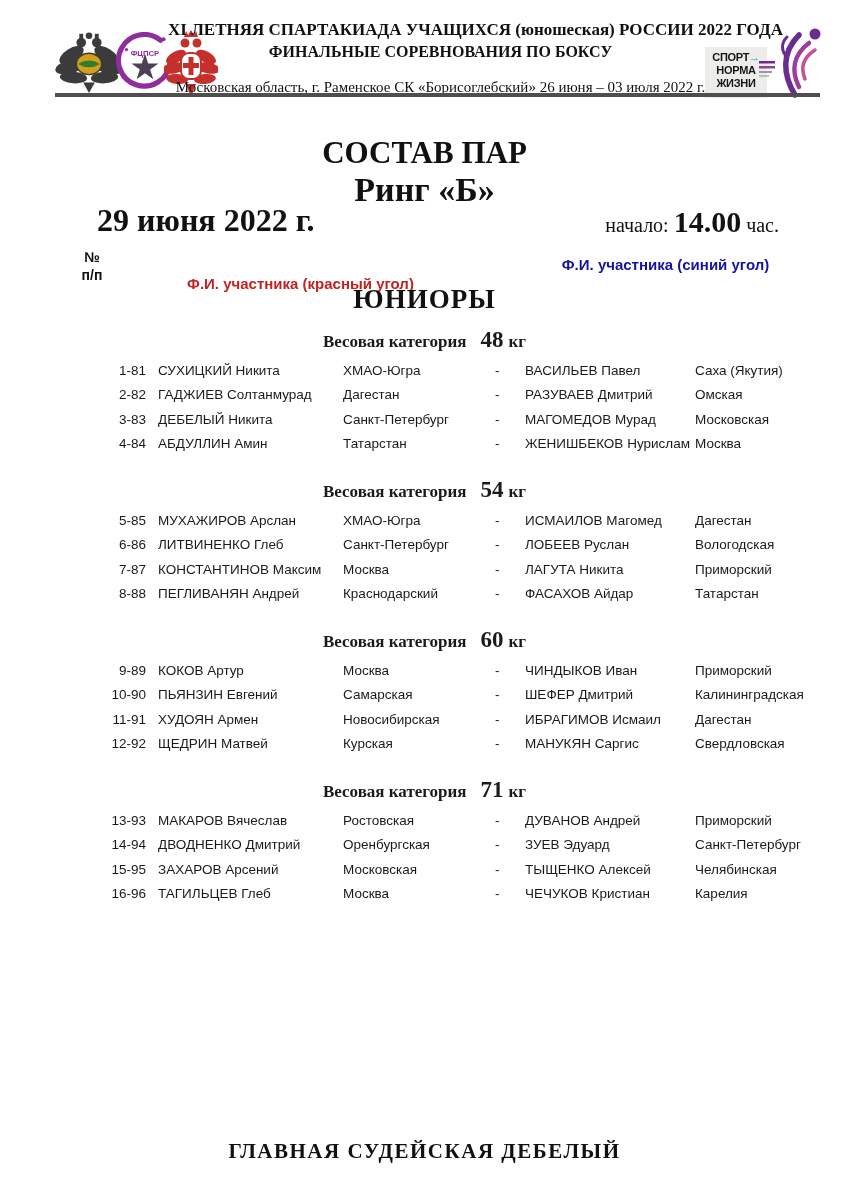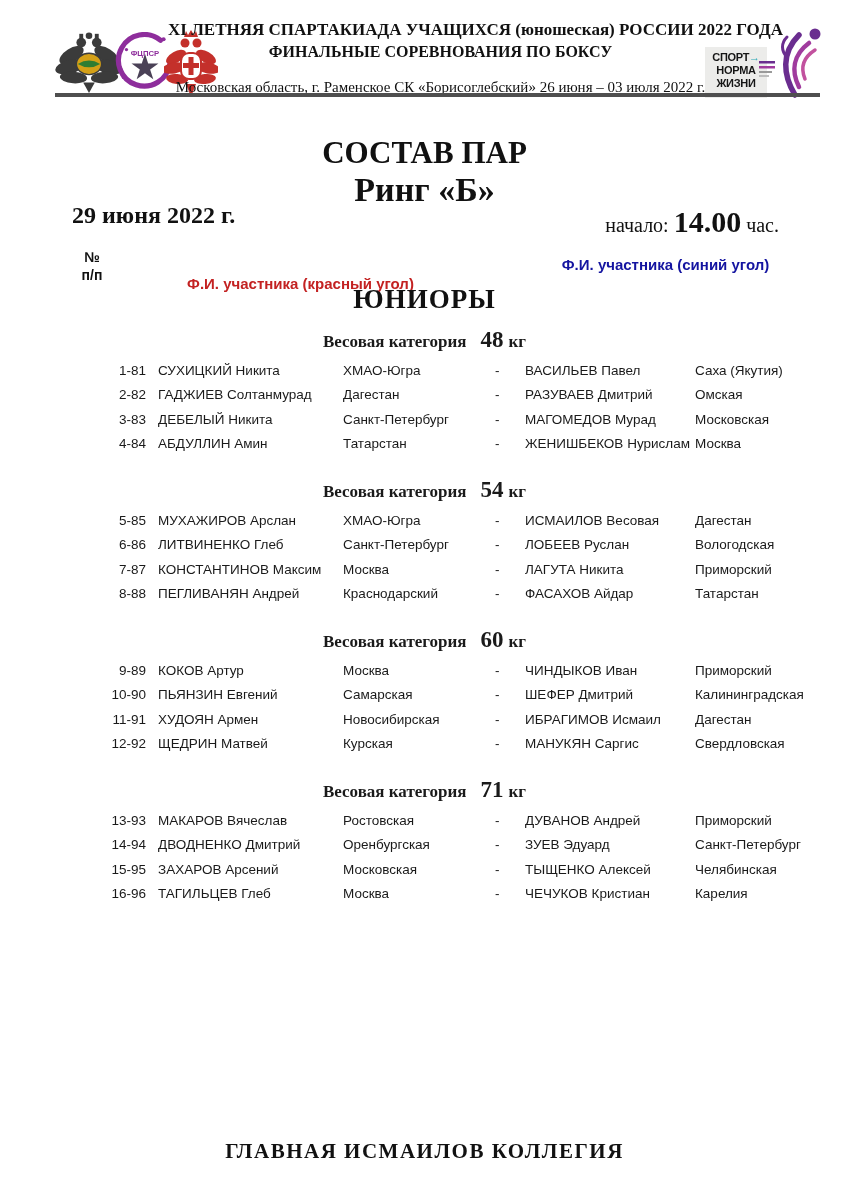--- a/index.html
+++ b/index.html
@@ -29,21 +29,21 @@
   .h-line2 { font-size:16px;  font-weight:bold; margin-top:3px; }
   .h-line3 { font-size:15px;  margin-top:18px; white-space:nowrap; }
 
   .header-rule { position:absolute; left:55px; top:93px; width:765px; height:4px; background:#4f4f4f; }
 
   
   .doc-title { position:absolute; top:135px; left:0; width:100%; text-align:center;
                font-size:31px; font-weight:bold; }
   .doc-ring  { position:absolute; top:171px; left:0; width:100%; text-align:center;
                font-size:34px; font-weight:bold; }
-  .session-date  { position:absolute; left:72px; top:202px; font-size:24px; font-weight:bold; }
+  .session-date  { position:absolute; left:97px; top:202px; font-size:32px; font-weight:bold; }
   .session-start { position:absolute; right:70px; top:205px; font-size:20px; }
   .session-start .time { font-size:30px; font-weight:bold; }
 
   
   .col-num-h { position:absolute; left:70px; top:248px; width:44px; text-align:center;
                font-family:"Liberation Sans", sans-serif; font-weight:bold;
                font-size:14px; line-height:18px; }
   .col-red-h, .col-blue-h {
                position:absolute; top:256px; text-align:center;
                font-family:"Liberation Sans", sans-serif; font-weight:bold; font-size:15px; }
@@ -204,21 +204,21 @@
           <span class="c-breg">Москва</span>
         </div>
       </section>
       <section class="cat-block">
         <div class="cat-heading"><span class="cat-label">Весовая категория</span><span class="cat-weight">54</span><span class="cat-unit">кг</span></div>
         <div class="bout-row">
           <span class="c-num">5-85</span>
           <span class="c-rname">МУХАЖИРОВ Арслан</span>
           <span class="c-rreg">ХМАО-Югра</span>
           <span class="c-dash">-</span>
-          <span class="c-bname">ИСМАИЛОВ Весовая</span>
+          <span class="c-bname">ИСМАИЛОВ Магомед</span>
           <span class="c-breg">Дагестан</span>
         </div>
         <div class="bout-row">
           <span class="c-num">6-86</span>
           <span class="c-rname">ЛИТВИНЕНКО Глеб</span>
           <span class="c-rreg">Санкт-Петербург</span>
           <span class="c-dash">-</span>
           <span class="c-bname">ЛОБЕЕВ Руслан</span>
           <span class="c-breg">Вологодская</span>
         </div>
@@ -304,14 +304,14 @@
           <span class="c-num">16-96</span>
           <span class="c-rname">ТАГИЛЬЦЕВ Глеб</span>
           <span class="c-rreg">Москва</span>
           <span class="c-dash">-</span>
           <span class="c-bname">ЧЕЧУКОВ Кристиан</span>
           <span class="c-breg">Карелия</span>
         </div>
       </section>
     </div>
 
-  <div class="footer">ГЛАВНАЯ ИСМАИЛОВ КОЛЛЕГИЯ</div>
+  <div class="footer">ГЛАВНАЯ СУДЕЙСКАЯ ДЕБЕЛЫЙ</div>
 </div>
 
 </body></html>

